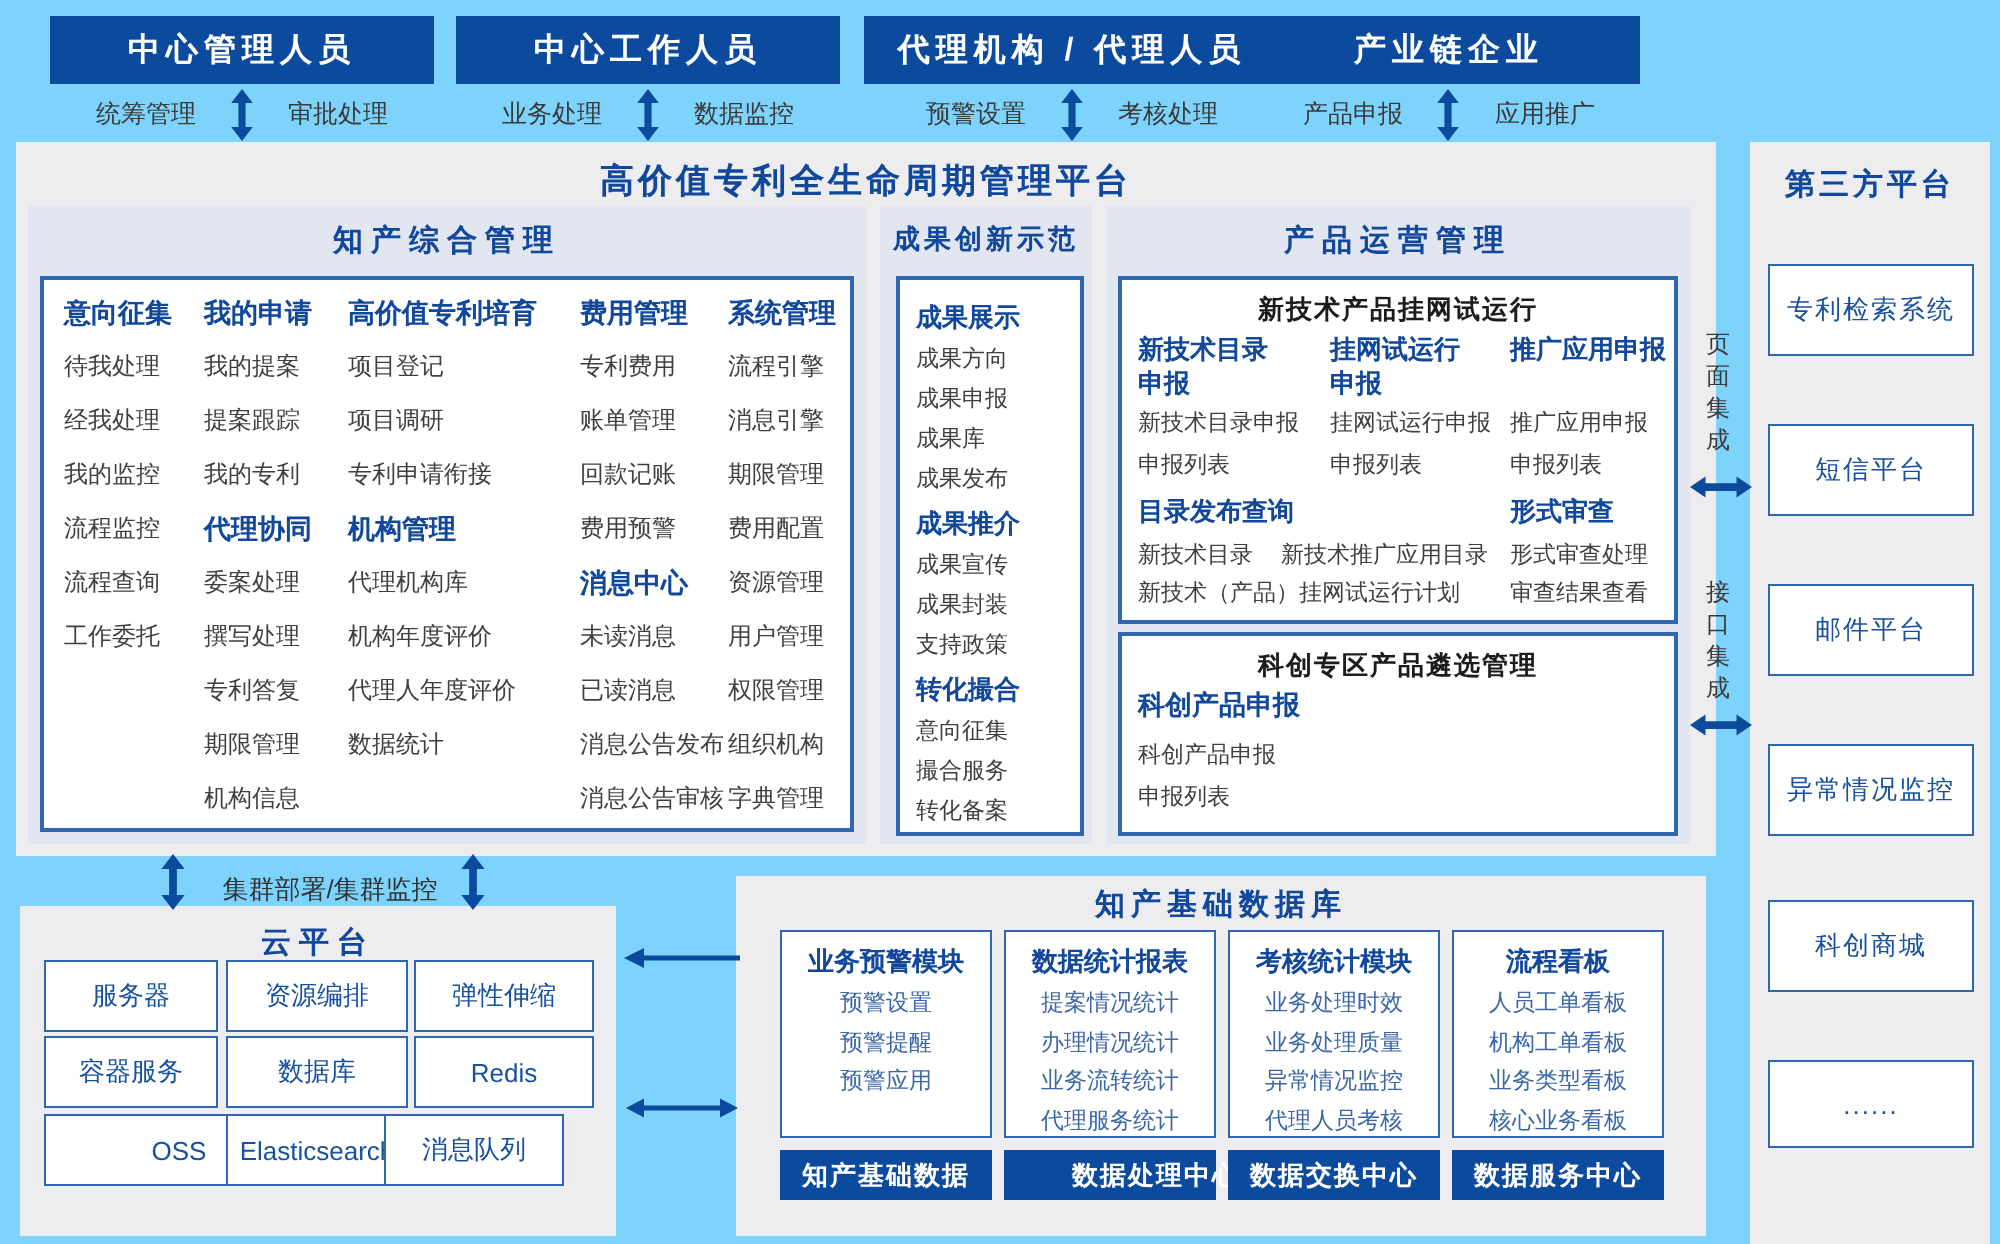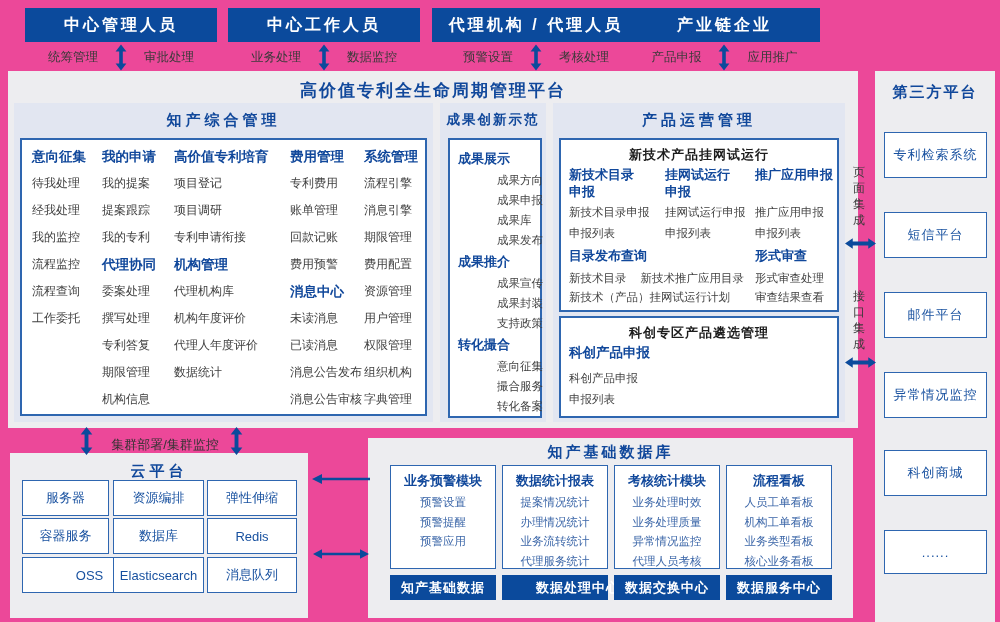--- a/index.html
+++ b/index.html
@@ -1,16 +1,16 @@
 <!DOCTYPE html>
 <html><head>
 <meta charset="utf-8">
 <style>
   html,body{margin:0;padding:0;background:#fff;}
-  .stage{position:relative;width:1000px;height:622px;background:#ec4899;overflow:hidden;
+  .stage{position:relative;width:1000px;height:622px;background:#7dd3fc;overflow:hidden;
          font-family:"Liberation Sans","DejaVu Sans",sans-serif;color:#3c3c3c;}
   .abs{position:absolute;}
   
   .actor-head{position:absolute;top:8px;height:34px;background:#0b4a9c;color:#fff;
               font-weight:bold;font-size:16px;letter-spacing:3px;display:flex;
               align-items:center;justify-content:center;white-space:nowrap;}
   .actor-labels{position:absolute;top:47px;height:20px;display:flex;align-items:center;
                 justify-content:center;gap:46px;font-size:12.5px;color:#3a3a3a;white-space:nowrap;}
   
   .main{position:absolute;left:8px;top:71px;width:850px;height:357px;background:#ededf0;}
@@ -21,21 +21,21 @@
                color:#11489b;letter-spacing:4px;white-space:nowrap;}
   .panel-title.small{font-size:13.5px;letter-spacing:2px;}
   .white-box{position:absolute;background:#fff;border:2px solid #2e66b0;}
   
   .mcol{position:absolute;top:3px;}
   .mh{font-size:13.5px;font-weight:bold;color:#11489b;line-height:27px;white-space:nowrap;}
   .mi{font-size:12px;color:#3f3f3f;line-height:27px;white-space:nowrap;}
   
   #ach-box{padding-top:7px;}
   .ah{font-size:13px;font-weight:bold;color:#11489b;line-height:23px;padding-left:8px;white-space:nowrap;}
-  .ai{font-size:11.5px;color:#3f3f3f;line-height:20px;padding-left:23px;white-space:nowrap;margin-left:24px;}
+  .ai{font-size:11.5px;color:#3f3f3f;line-height:20px;padding-left:8px;white-space:nowrap;}
   
   .po-title{position:absolute;top:6px;left:0;right:0;text-align:center;font-size:13px;
             font-weight:bold;color:#1c1c1c;letter-spacing:1px;white-space:nowrap;}
   .po-col{position:absolute;top:26px;}
   .po-h{font-size:13px;font-weight:bold;color:#11489b;line-height:17px;min-height:36px;}
   .po-h.wrap{width:68px;}
   .po-h.nowrap{white-space:nowrap;}
   .po-i{font-size:11.5px;color:#3f3f3f;line-height:21px;white-space:nowrap;}
   .po-cat{position:absolute;}
   .po-cat .po-h{min-height:0;line-height:20px;margin-bottom:3px;white-space:nowrap;}
@@ -250,21 +250,21 @@
   <div id="cloud">
     <div class="cloud-title">云平台</div>
   <div class="cloud-box" style="left: 12px; top: 27px; width: 85px;">服务器</div>
       <div class="cloud-box" style="left: 103px; top: 27px; width: 89px;">资源编排</div>
       <div class="cloud-box" style="left: 197px; top: 27px; width: 88px;">弹性伸缩</div>
       <div class="cloud-box" style="left: 12px; top: 65px; width: 85px;">容器服务</div>
       <div class="cloud-box" style="left: 103px; top: 65px; width: 89px;">数据库</div>
       <div class="cloud-box" style="left: 197px; top: 65px; width: 88px;">Redis</div>
       <div class="cloud-box" style="left: 12px; top: 104px; width: 85px; padding-left: 24px;">OSS</div>
       <div class="cloud-box" style="left: 103px; top: 104px; width: 89px;">Elasticsearch</div>
-      <div class="cloud-box" style="left: 197px; top: 104px; width: 88px;">消息队列</div>
+      <div class="cloud-box" style="left: 182px; top: 104px; width: 88px;">消息队列</div>
     </div>
 
   <div id="db-panel">
     <div class="db-title">知产基础数据库</div>
   <div class="db-box" style="left: 22px;">
         <div class="db-h">业务预警模块</div>
         <div class="db-i">预警设置</div>
         <div class="db-i">预警提醒</div>
         <div class="db-i">预警应用</div>
       </div>

